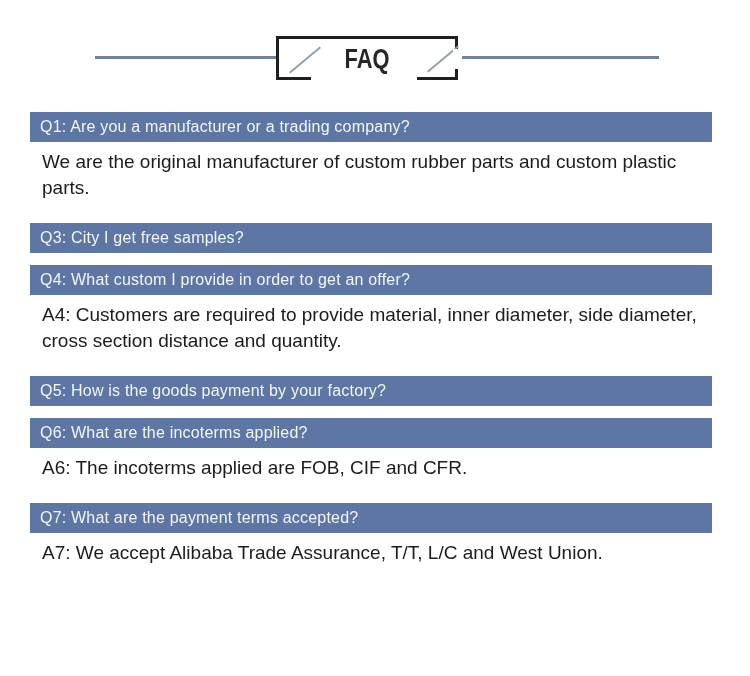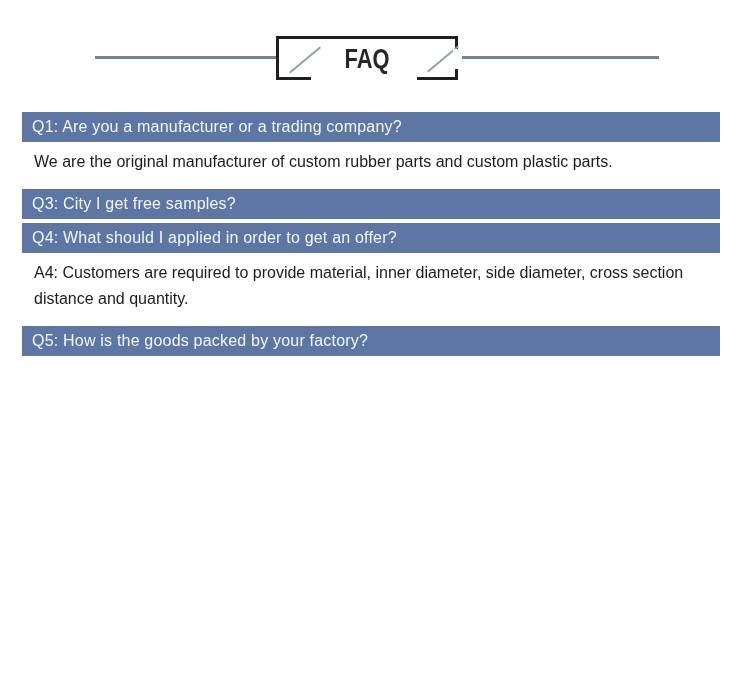--- a/index.html
+++ b/index.html
@@ -76,34 +76,34 @@
     border-top: 2px solid var(--slash, #93a0ac);
     transform: rotate(-40deg);
   }
   .slash-left  { left: 6px;  top: 20px; }
   .slash-right { left: 144px; top: 19px; }
 
   
   .faq-list {
     margin: 32px 26px 0 18px;
   }
-  .qa { margin: 4px; }
+  .qa { margin: 12px; }
   .q-bar {
     height: 30px;
     display: flex;
     align-items: center;
     padding-left: 10px;
     background: var(--question-bar, #5d76a3);
     color: var(--question-text, #f4f7fa);
     font-size: 16px;
     letter-spacing: 0.2px;
   }
   .a-text {
     padding: 7px 0 10px 12px;
-    font-size: 16px;
+    font-size: 19px;
     line-height: 26px;
     color: var(--answer-text, #1c1c1c);
     white-space: pre-wrap;
   }
 </style>
 </head>
 <body>
 
 <div class="page">
 
@@ -125,26 +125,32 @@
       <div class="q-bar">Q1: Are you a manufacturer or a trading company?</div>
       <div class="a-text">We are the original manufacturer of custom rubber parts and custom plastic parts.</div>
     </section>
 
 
     <section class="qa">
       <div class="q-bar">Q3: City I get free samples?</div>
     </section>
 
     <section class="qa">
-      <div class="q-bar">Q4: What should I applied in order to get an offer?</div>
+      <div class="q-bar">Q4: What custom I provide in order to get an offer?</div>
       <div class="a-text">A4: Customers are required to provide material, inner diameter, side diameter, cross section distance and quantity.</div>
     </section>
 
     <section class="qa">
-      <div class="q-bar">Q5: How is the goods packed by your factory?</div>
+      <div class="q-bar">Q5: How is the goods payment by your factory?</div>
     </section>
 
+    <section class="qa">
+      <div class="q-bar">Q6: What are the incoterms applied?</div>
+      <div class="a-text">A6: The incoterms applied are FOB, CIF and CFR.</div>
+    </section>
 
     <section class="qa">
+      <div class="q-bar">Q7: What are the payment terms accepted?</div>
+      <div class="a-text">A7: We accept Alibaba Trade Assurance, T/T, L/C and West Union.</div>
     </section>
 
   </main>
 </div>
 
 </body></html>

